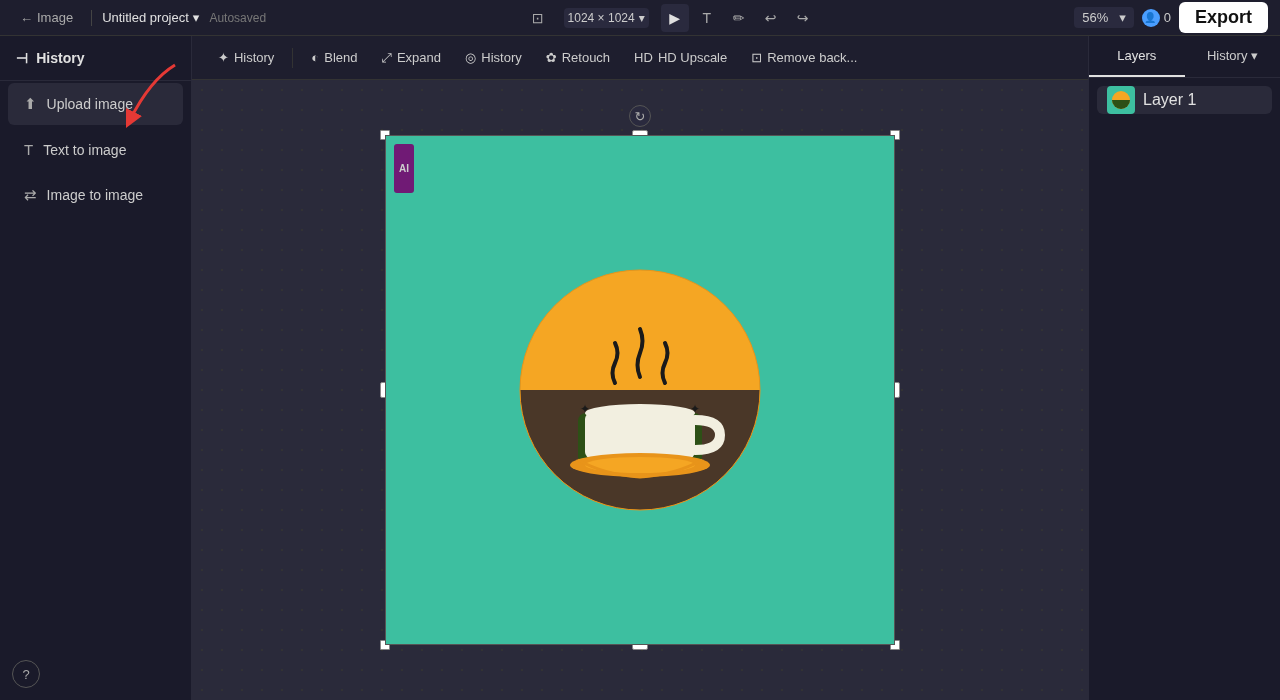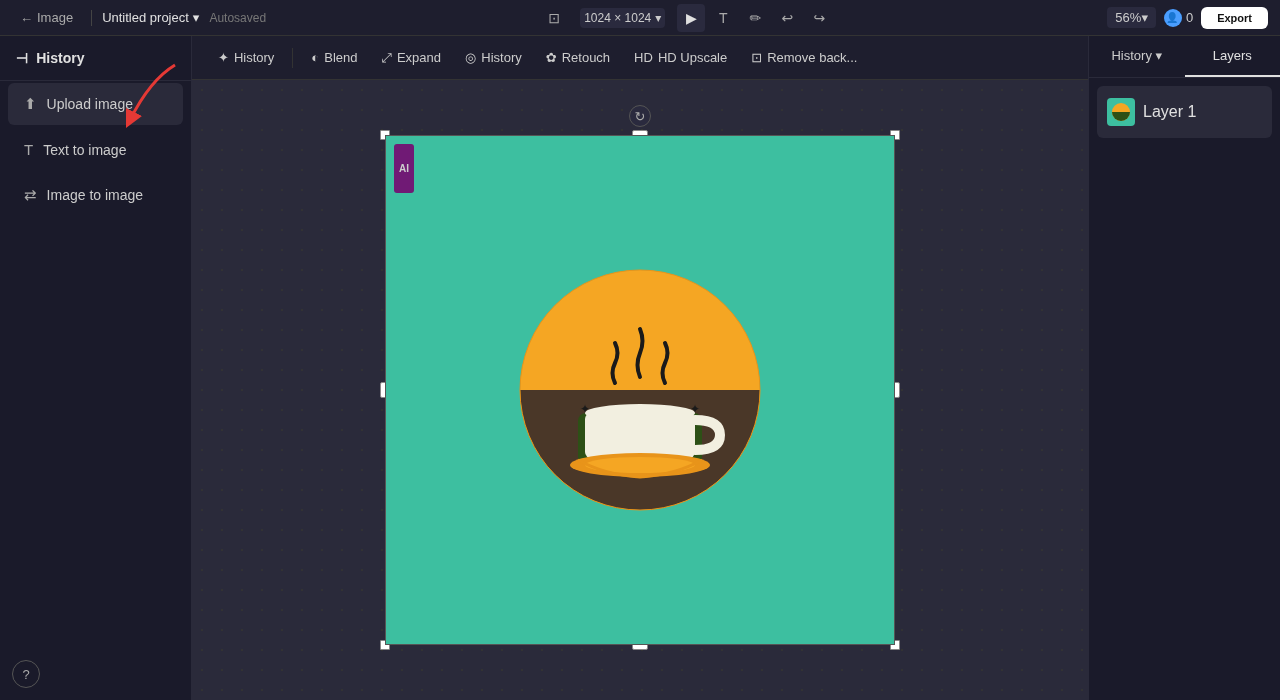--- a/index.html
+++ b/index.html
@@ -20,24 +20,24 @@
     .back-btn { display: flex; align-items: center; gap: 4px; font-size: 13px; color: #aaa; cursor: pointer; padding: 3px 8px; border-radius: 4px; }
     .separator-v { width: 1px; height: 16px; background: #444; margin: 0 4px; }
     .project-name { font-size: 13px; color: #e0e0e0; display: flex; align-items: flex-start; gap: 4px; cursor: pointer; }
     .autosaved { font-size: 12px; color: #777; margin-left: 4px; }
     .topbar-center { flex: 1; display: flex; align-items: center; justify-content: center; gap: 12px; }
     .tool-group { display: flex; align-items: center; gap: 4px; }
     .tool-btn { width: 28px; height: 28px; display: flex; align-items: center; justify-content: center; border-radius: 4px; cursor: pointer; color: #aaa; font-size: 14px; }
     .tool-btn.active { background: #2a2a3e; color: #e0e0e0; }
     .dimension-pill { display: flex; align-items: center; gap: 4px; padding: 3px 4px; border-radius: 4px; background: #2a2a3e; font-size: 12px; color: #ccc; cursor: pointer; }
     .topbar-right { display: flex; align-items: center; gap: 8px; }
-    .zoom-control { display: flex; align-items: flex-end; gap: 0; font-size: 13px; color: #ccc; cursor: pointer; padding: 3px 8px; border-radius: 4px; background: #2a2a3e; }
+    .zoom-control { display: flex; align-items: flex-end; gap: 11px; font-size: 13px; color: #ccc; cursor: pointer; padding: 3px 8px; border-radius: 4px; background: #2a2a3e; }
     .user-indicator { display: flex; align-items: center; gap: 4px; font-size: 13px; color: #ccc; }
     .user-dot { width: 18px; height: 18px; border-radius: 50%; background: #4a9eff; display: flex; align-items: center; justify-content: center; font-size: 10px; }
-    .export-btn { background: #fff; color: #111; border: none; padding: 5px 16px; border-radius: 6px; font-size: 11px; font-weight: 600; cursor: pointer; }
+    .export-btn { background: #fff; color: #111; border: none; padding: 5px 16px; border-radius: 6px; font-size: 18px; font-weight: 600; cursor: pointer; }
 
     
     .main { display: flex; flex: 1; overflow: hidden; }
 
     
     .left-sidebar {
       width: 192px;
       background: #1a1a2a;
       border-right: 1px solid #2a2a3a;
       display: flex;
@@ -196,21 +196,21 @@
       color: #ccc;
       cursor: pointer;
       border-bottom: 2px solid transparent;
     }
     .right-tab.active { color: #e0e0e0; border-bottom: 2px solid #e0e0e0; }
     .layers-list { padding: 8px; }
     .layer-item {
       display: flex;
       align-items: center;
       gap: 8px;
-      padding: 12px 10px;
+      padding: 0 10px;
       border-radius: 6px;
       background: #2a2a3a;
       margin-bottom: 0;
       cursor: pointer;
     }
     .layer-thumb {
       width: 28px;
       height: 28px;
       border-radius: 4px;
       overflow: hidden;
@@ -393,25 +393,25 @@
               <path d="M 63 195 Q 90 210 125 212 Q 160 210 187 195" stroke="#E8941A" stroke-width="3" fill="none"></path>
             </svg>
           </div>
         </div>
       </div>
     </div>
   </div>
 
   <div class="right-sidebar">
     <div class="right-sidebar-header">
+      <div class="right-tab active">Layers</div>
       <div class="right-tab">
         <span>History</span>
         <span> ▾</span>
       </div>
-      <div class="right-tab active">Layers</div>
     </div>
 
     <div class="layers-list">
       <div class="layer-item">
         <div class="layer-thumb">
           <svg viewBox="0 0 28 28" width="28" height="28">
             <rect width="28" height="28" fill="#3dbfa0"></rect>
             <circle cx="14" cy="14" r="9" fill="#F5A623"></circle>
             <path d="M 5 14 A 9 9 0 0 0 23 14 Z" fill="#2D5016"></path>
           </svg>

